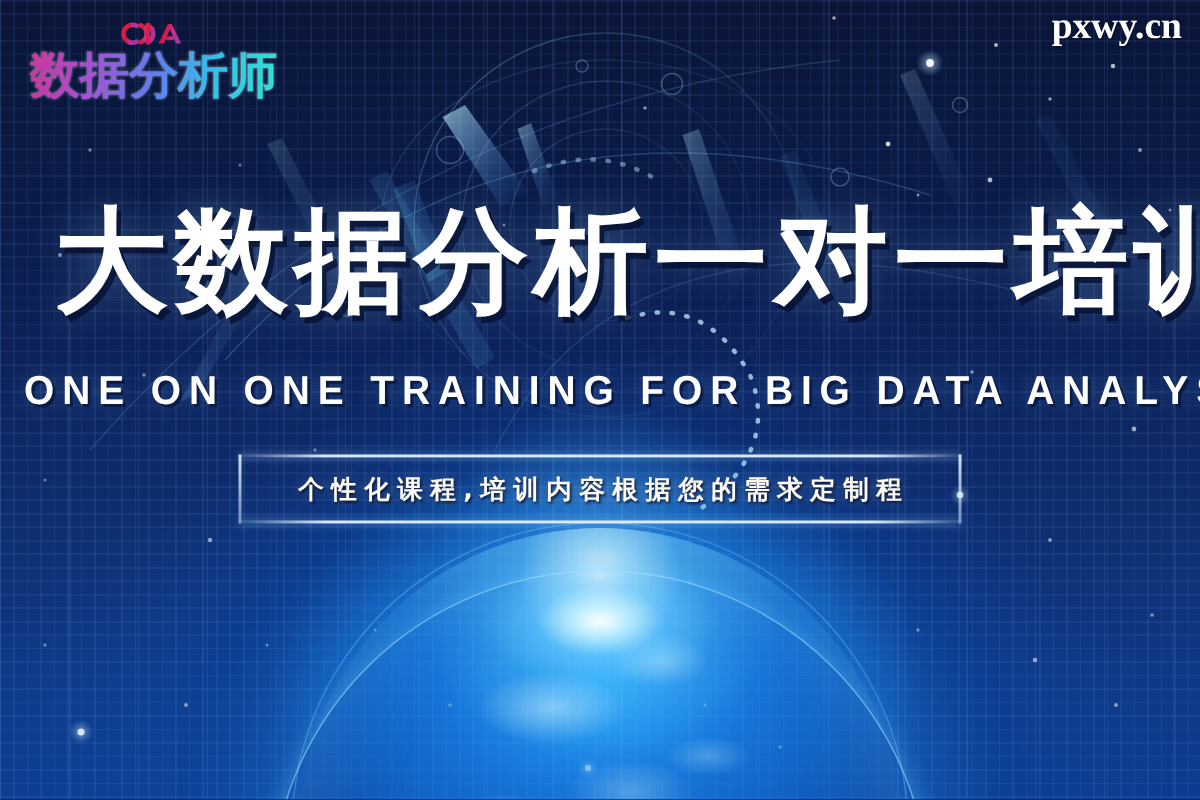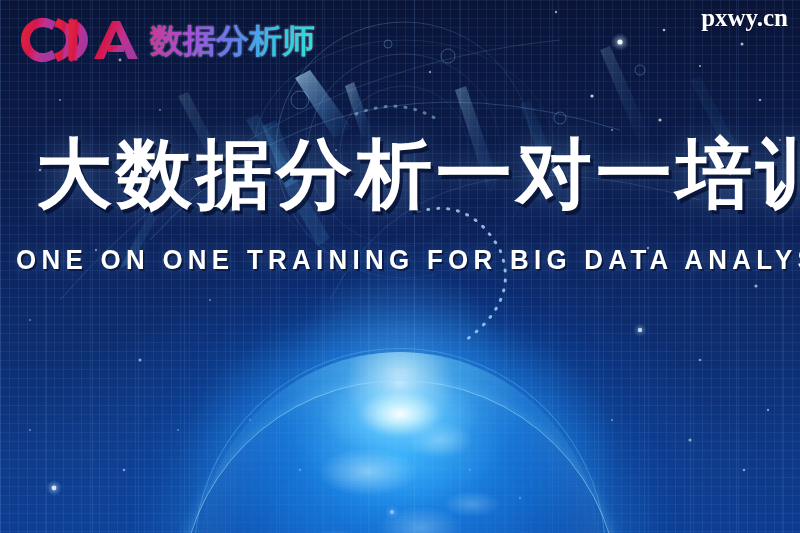--- a/index.html
+++ b/index.html
@@ -135,20 +135,21 @@
     text-shadow:1px 1px 2px rgba(5,16,48,0.9), 0 0 10px rgba(255,238,170,0.25);
     white-space:nowrap;
     padding-left:5px;
   }
 
   
   .logo{
     position:absolute; left:16px; top:14px;
     display:flex; align-items:center; gap:2px;
     height:52px;
+    flex-direction:column;
   }
   .logo-mark{ display:block; }
   .logo-cn{
     font-family:"DejaVu Sans","Liberation Sans",sans-serif;
     font-size:33px; font-weight:700; letter-spacing:0px;
     line-height:1;
     background:linear-gradient(100deg,#d2338f 0%, #a84fd6 26%, #5f7ff0 52%, #2fc6e8 76%, #35e0d2 100%);
     -webkit-background-clip:text; background-clip:text;
     -webkit-text-fill-color:transparent; color:transparent;
     filter:drop-shadow(0 0 1px rgba(255,255,255,0.55)) drop-shadow(1px 1px 0 rgba(10,20,60,0.6));
@@ -314,14 +315,21 @@
     </svg>
     <span class="logo-cn">数据分析师</span>
   </div>
 
   <div class="watermark">pxwy.cn</div>
 
   <div class="title-cn">大数据分析一对一培训</div>
 
   <div class="title-en">ONE ON ONE TRAINING FOR BIG DATA ANALYSIS</div>
 
+  <div class="tagline-box">
+    <div class="tag-line-top"></div>
+    <div class="tag-line-bottom"></div>
+    <div class="tag-cap-l"></div>
+    <div class="tag-cap-r"></div>
+    <div class="tagline-text">个性化课程,培训内容根据您的需求定制程</div>
+  </div>
 
 </div>
 
 </body></html>

